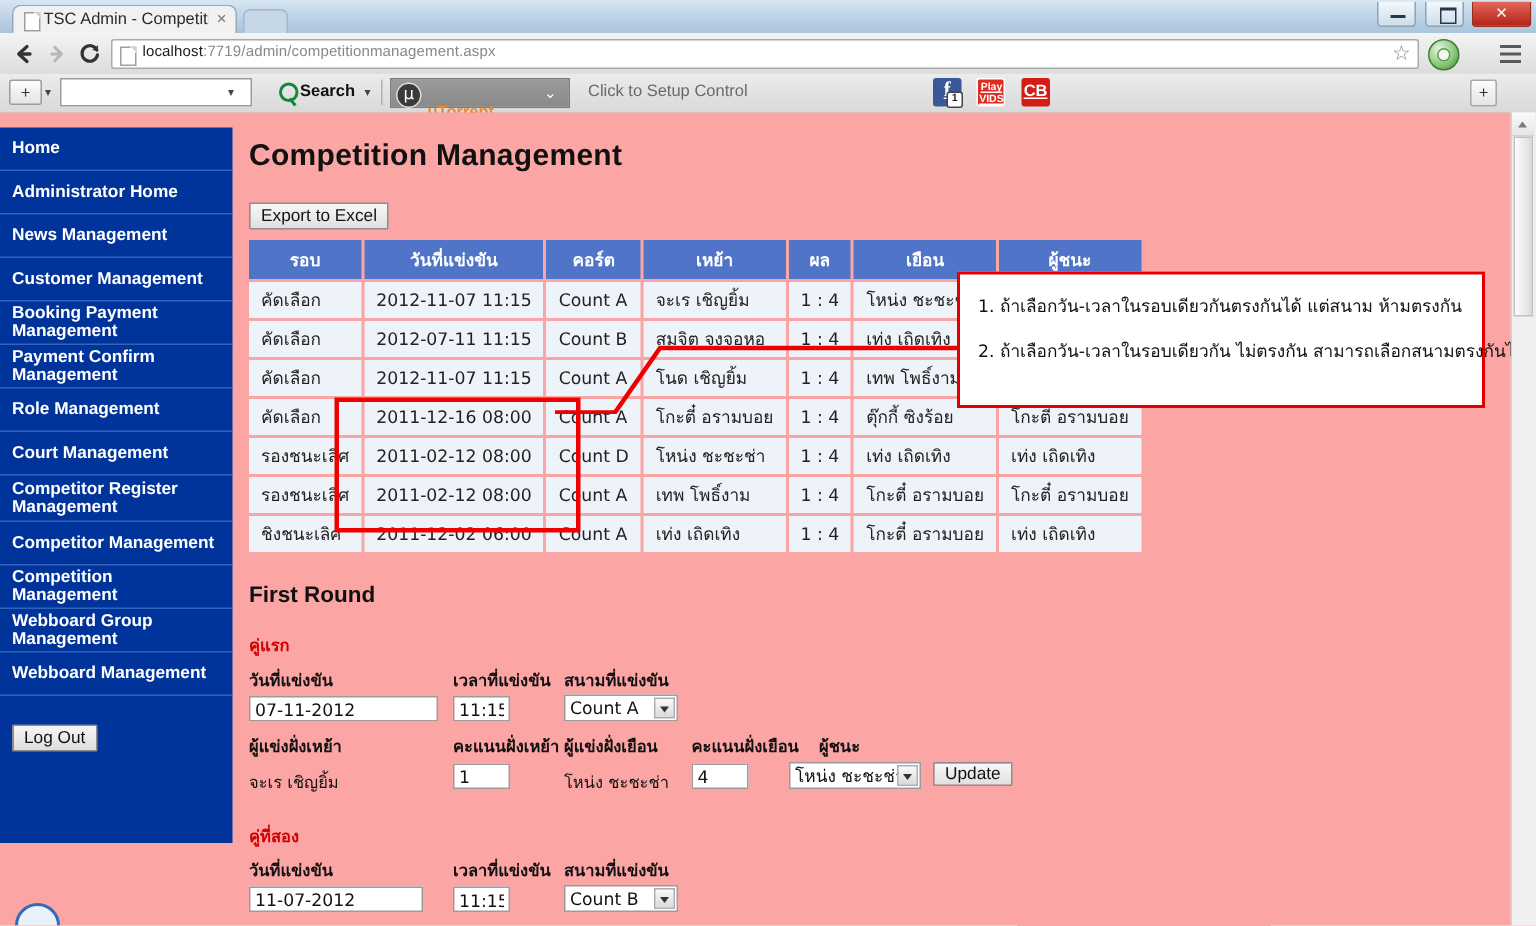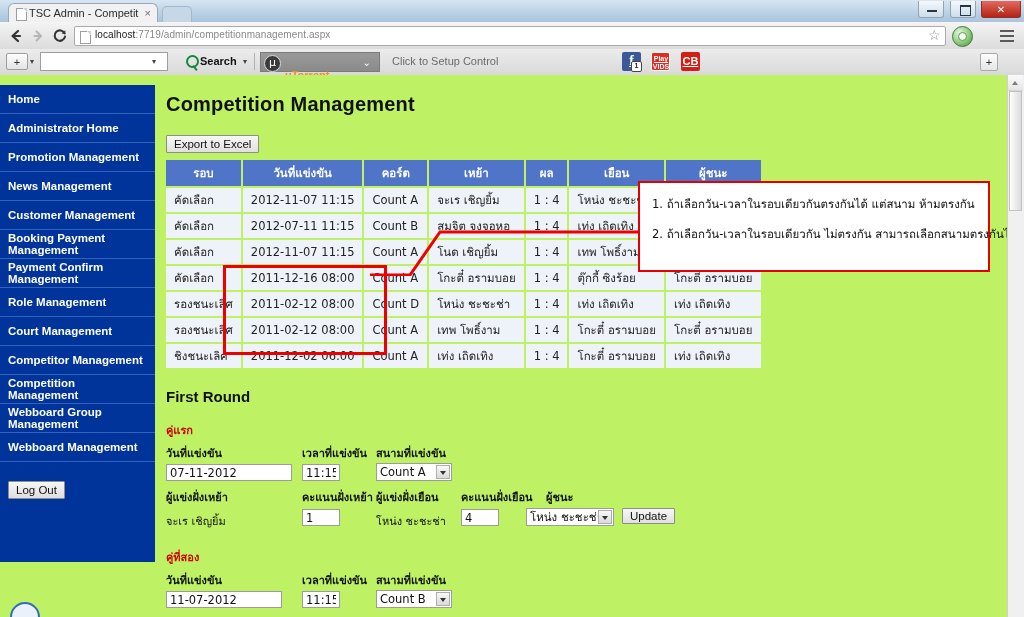--- a/index.html
+++ b/index.html
@@ -196,21 +196,21 @@
   }
   .vscroll .thumb{
     position:absolute;top:16px;left:1px;width:13px;height:120px;
     background:linear-gradient(to right,#fdfdfd,#dcdcdc);border:1px solid #c2c2c2;
     box-sizing:border-box;
   }
 
   
   .page{
     position:absolute;left:0;top:75px;width:1007px;height:542px;
-    background:#bef264;overflow:hidden;
+    background:#fca5a5;overflow:hidden;
   }
   .sidebar{
     position:absolute;left:0;top:10px;width:155px;height:477px;
     background:#00349a;
   }
   .side-item{
     height:29px;border-bottom:1px solid #2f63bd;
     color:#ffffff;font-size:11.5px;font-weight:bold;
     padding:0 8px;display:flex;align-items:center;box-sizing:border-box;
     line-height:12px;
@@ -395,39 +395,39 @@
   <div class="page">
 
     <div class="sidebar">
       <div class="side-item">
           <span>Home</span>
         </div>
       <div class="side-item">
           <span>Administrator Home</span>
         </div>
       <div class="side-item">
-          <span>Promotion Management</span>
-        </div>
-      <div class="side-item">
           <span>News Management</span>
         </div>
       <div class="side-item">
           <span>Customer Management</span>
         </div>
       <div class="side-item">
           <span>Booking Payment Management</span>
         </div>
       <div class="side-item">
           <span>Payment Confirm Management</span>
         </div>
       <div class="side-item">
           <span>Role Management</span>
         </div>
       <div class="side-item">
           <span>Court Management</span>
+        </div>
+      <div class="side-item two-line">
+          <span>Competitor Register Management</span>
         </div>
       <div class="side-item">
           <span>Competitor Management</span>
         </div>
       <div class="side-item">
           <span>Competition Management</span>
         </div>
       <div class="side-item">
           <span>Webboard Group Management</span>
         </div>

